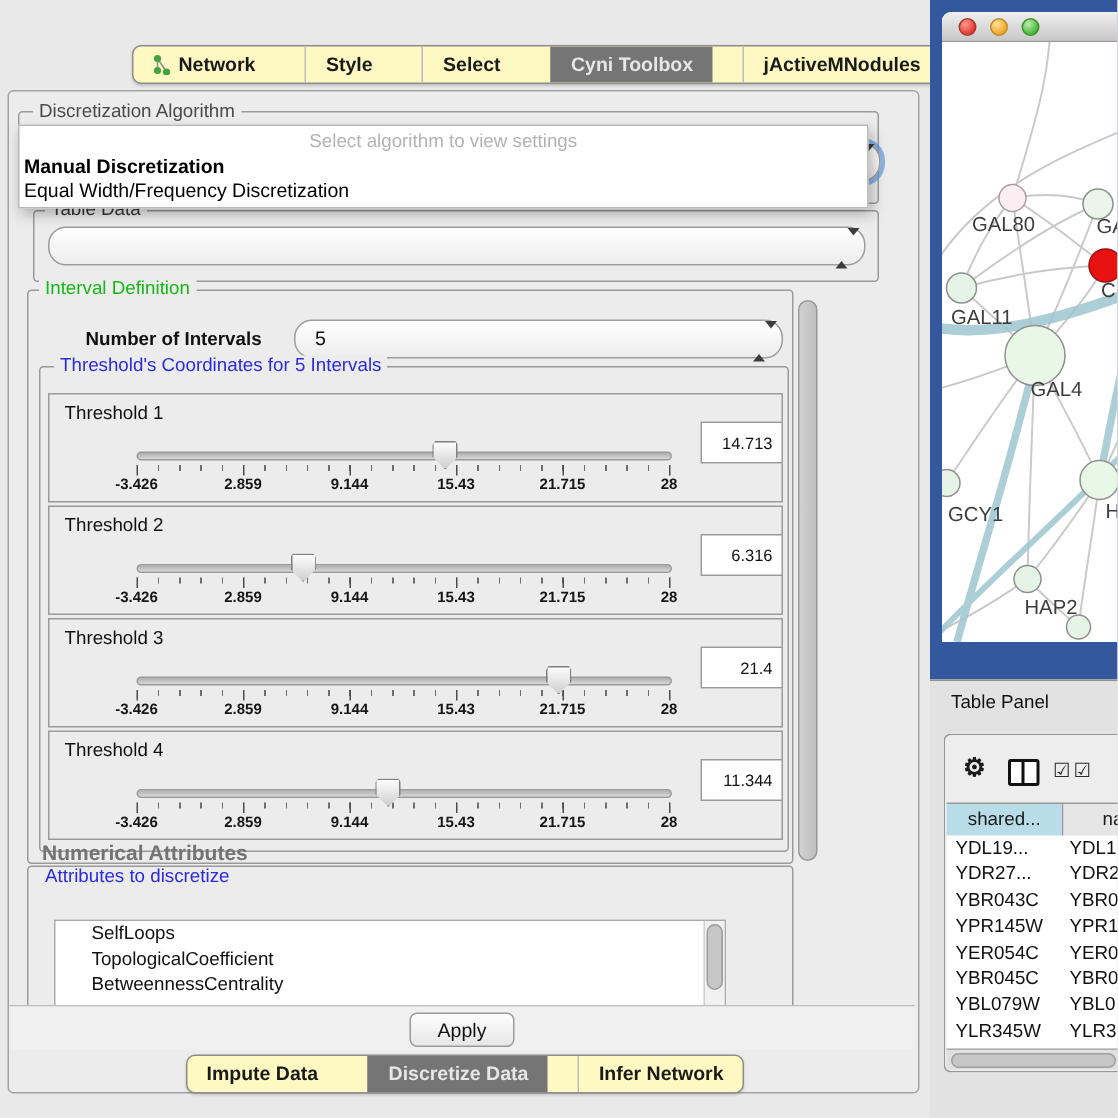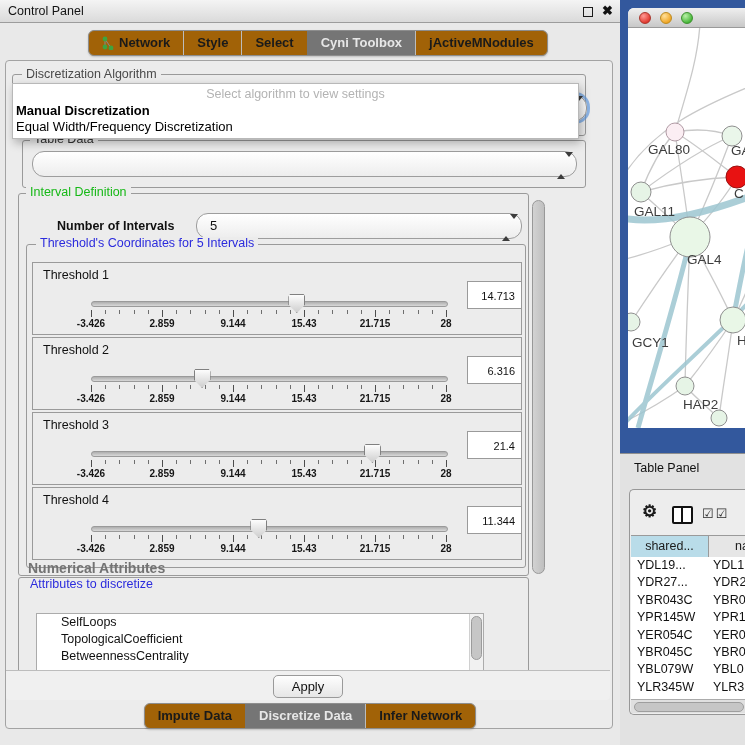--- a/index.html
+++ b/index.html
@@ -7,21 +7,21 @@
   #root{position:relative;width:745px;height:745px;background:#e9e9e9;}
   .abs{position:absolute;}
 
   
   .titlebar{left:0;top:0;width:620px;height:22px;background:linear-gradient(#f4f4f4,#dadada);border-bottom:1px solid #9c9c9c;}
   .titlebar-title{left:8px;top:0;line-height:22px;font-size:12.5px;color:#141414;}
   .float-btn{right:27px;top:7px;width:8px;height:8px;border:1.5px solid #1a1a1a;background:transparent;}
   .close-btn{right:7px;top:3px;font-size:13px;font-weight:bold;color:#111;line-height:16px;}
 
   
-  .seggroup{display:flex;border:1px solid #8d8d8d;border-radius:6px;overflow:hidden;background:#a16207;height:24px;box-shadow:0 1px 2px rgba(0,0,0,.18);}
+  .seggroup{display:flex;border:1px solid #8d8d8d;border-radius:6px;overflow:hidden;background:#fef9c3;height:24px;box-shadow:0 1px 2px rgba(0,0,0,.18);gap:20px;}
   .seg{padding:0 13px;line-height:24px;font-size:13px;color:#1a1a1a;font-weight:600;border-left:1px solid #bcbcbc;display:flex;align-items:center;gap:5px;white-space:nowrap;}
   .seg:first-child{border-left:none;}
   .seg.selected{background:#757575;color:#e7e7e7;border-left-color:#757575;}
   #top-tabs{left:88px;top:30px;}
   #bottom-tabs{left:0;top:703px;width:620px;display:flex;justify-content:center;}
 
   
   .outer-panel{left:5px;top:60px;width:606px;height:667px;border:1px solid #a3a3a3;border-radius:4px;background:#ececec;}
 
   .groupbox{border:1px solid #9a9a9a;border-radius:3px;background:#ececec;}
@@ -112,25 +112,20 @@
   .trow .c1{width:78px;padding-left:6px;box-sizing:border-box;overflow:hidden;}
   .trow .c2{flex:1;padding-left:4px;overflow:hidden;}
   .tp-hscroll{position:absolute;left:1px;top:209px;width:115px;height:13px;background:#e0e0e0;border-top:1px solid #ababab;}
   .tp-hthumb{position:absolute;left:3px;top:2px;width:108px;height:8px;background:#c6c6c6;border:1px solid #9e9e9e;border-radius:5px;}
 </style>
 </head>
 <body>
 
 <div id="root">
 
-  <div class="abs titlebar">
-    <div class="abs titlebar-title">Control Panel</div>
-    <div class="abs float-btn"></div>
-    <div class="abs close-btn">✖</div>
-  </div>
 
   <div class="abs seggroup" id="top-tabs">
       <div class="seg">
         <svg width="12" height="14">
           <line x1="3" y1="3" x2="3" y2="11" stroke="#8a8a8a"></line>
           <line x1="3" y1="3" x2="9" y2="12" stroke="#8a8a8a"></line>
           <circle cx="3" cy="3" r="2.4" fill="#3fa43f"></circle>
           <circle cx="3" cy="11" r="2.4" fill="#3fa43f"></circle>
           <circle cx="9" cy="12" r="2.4" fill="#3fa43f"></circle>
         </svg>

